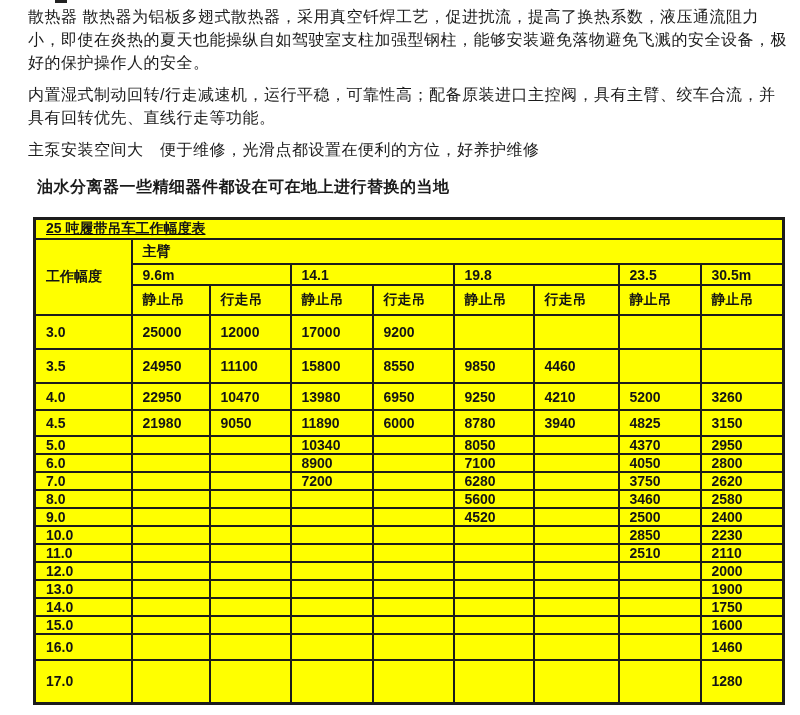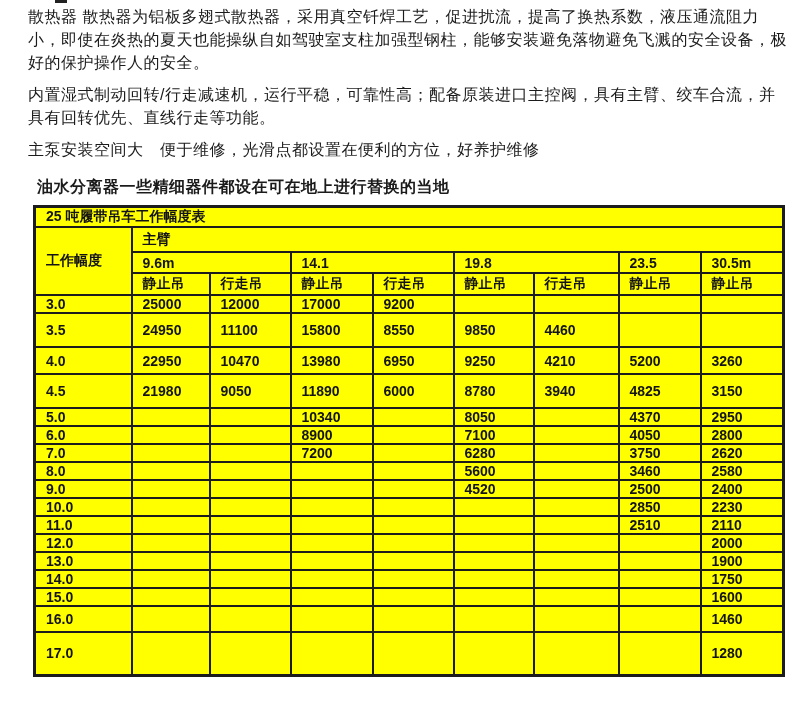--- a/index.html
+++ b/index.html
@@ -20,21 +20,21 @@
   .content { padding: 5px 12px 0 28px; }
 
   .para {
     margin: 0 0 9px 0;
     font-size: 16px;
     line-height: 23px;
     color: #1b1b1b;
     letter-spacing: 0.5px;
   }
   .para-3 { margin-bottom: 14px; }
-  .para-4 { font-weight: bold; padding-left: 9px; margin-bottom: 7px; }
+  .para-4 { font-weight: bold; padding-left: 9px; margin-bottom: 19px; }
 
   table.crane {
     border-collapse: collapse;
     table-layout: fixed;
     margin-left: 33px;
     width: 749px;
     background: #FFFF00;
     border: 3px solid #1c1c1c;
   }
   table.crane td {
@@ -47,30 +47,30 @@
     color: #141414;
     white-space: nowrap;
     overflow: hidden;
   }
   td.title-cell   { font-size: 15px; padding-left: 8px; }
   td.corner-cell  { font-size: 15px; padding-left: 8px; }
   td.boom-cell    { font-size: 15px; padding-left: 8px; margin-top: 32px; }
   td.len-cell     { font-size: 14px; padding-left: 8px; }
   td.hook-cell    { font-size: 15px; padding-left: 10px; }
 
-  tr.hr-title { height: 15px; }
+  tr.hr-title { height: 15px; text-decoration: underline; }
   tr.hr-boom  { height: 25px; }
   tr.hr-len   { height: 21px; }
-  tr.hr-hook  { height: 22px; }
+  tr.hr-hook  { height: 30px; }
 
   tbody tr { height: 15px; }
-  tbody tr:nth-child(1) { height: 18px; }
+  tbody tr:nth-child(1) { height: 34px; }
   tbody tr:nth-child(2) { height: 34px; }
   tbody tr:nth-child(3) { height: 27px; }
-  tbody tr:nth-child(4) { height: 34px; }
+  tbody tr:nth-child(4) { height: 26px; }
   tbody tr:nth-child(16) { height: 26px; }
   tbody tr:nth-child(17) { height: 43px; }
 </style>
 </head>
 <body>
 
 <div class="page">
 
   <div class="top-fragment"></div>
 

